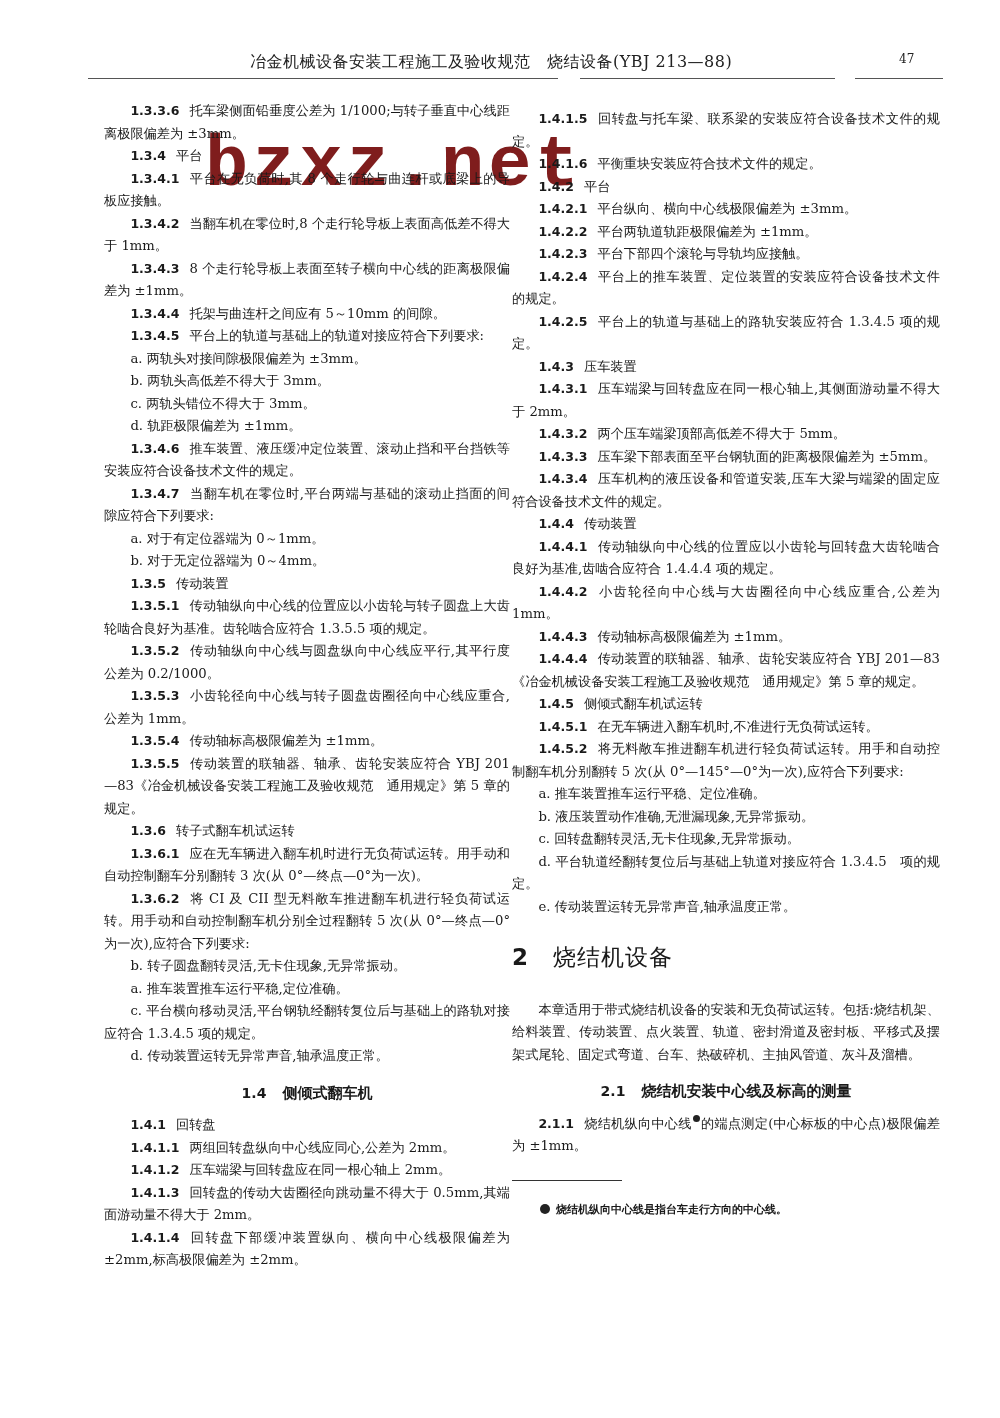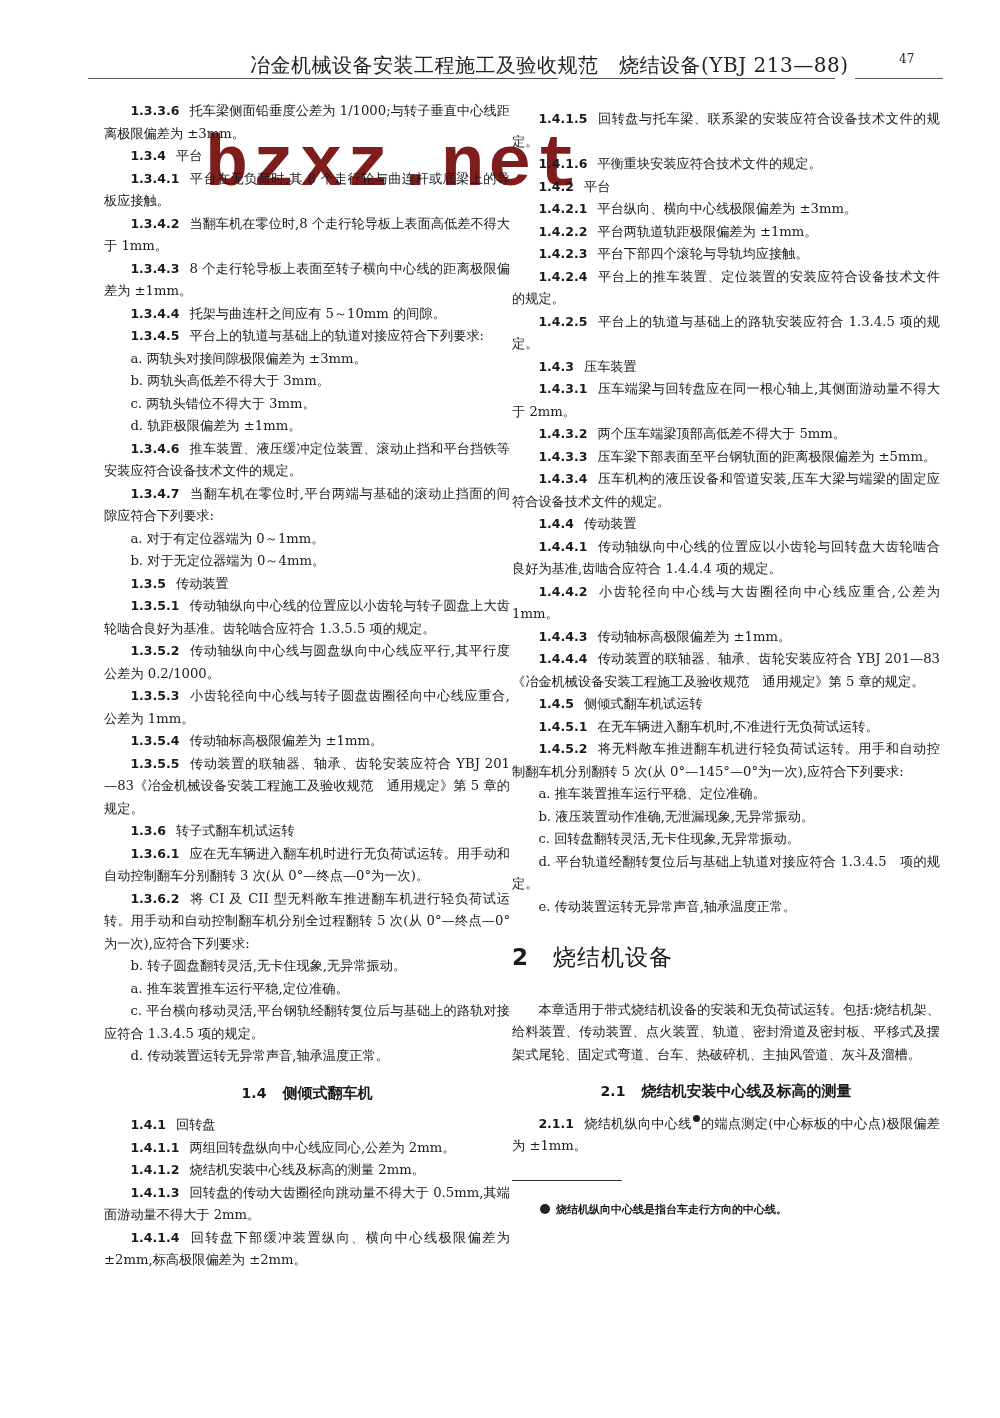--- a/index.html
+++ b/index.html
@@ -6,21 +6,21 @@
   body {
     width: 1000px; height: 1418px; position: relative; overflow: hidden;
     font-family: "DejaVu Serif", "Liberation Serif", serif;
     color: #1a1a1a;
   }
   .header {
     position: absolute; left: 0; top: 0; width: 1000px; height: 90px;
   }
   .header-title {
     position: absolute; left: 250px; top: 52px;
-    font-size: 20px; letter-spacing: 0.5px; color: #222;
+    font-size: 16px; letter-spacing: 0.5px; color: #222;
     white-space: nowrap;
   }
   .header-page {
     position: absolute; left: 899px; top: 52px; font-size: 12px; color: #222;
   }
   .header-rule {
     position: absolute; top: 78px; height: 1px; background: #555;
   }
   .watermark {
     position: absolute; left: 205px; top: 130px;
@@ -89,21 +89,21 @@
     <p class="p"><span class="num">1.3.6</span><span>转子式翻车机试运转</span></p>
     <p class="p"><span class="num">1.3.6.1</span><span>应在无车辆进入翻车机时进行无负荷试运转。用手动和自动控制翻车分别翻转 3 次(从 0°—终点—0°为一次)。</span></p>
     <p class="p"><span class="num">1.3.6.2</span><span>将 CI 及 CII 型无料敞车推进翻车机进行轻负荷试运转。用手动和自动控制翻车机分别全过程翻转 5 次(从 0°—终点—0°为一次),应符合下列要求:</span></p>
     <p class="p item">b. 转子圆盘翻转灵活,无卡住现象,无异常振动。</p>
     <p class="p item">a. 推车装置推车运行平稳,定位准确。</p>
     <p class="p item">c. 平台横向移动灵活,平台钢轨经翻转复位后与基础上的路轨对接应符合 1.3.4.5 项的规定。</p>
     <p class="p item">d. 传动装置运转无异常声音,轴承温度正常。</p>
     <div class="sec-title"><span class="num">1.4</span><span>侧倾式翻车机</span></div>
     <p class="p"><span class="num">1.4.1</span><span>回转盘</span></p>
     <p class="p"><span class="num">1.4.1.1</span><span>两组回转盘纵向中心线应同心,公差为 2mm。</span></p>
-    <p class="p"><span class="num">1.4.1.2</span><span>烧结机安装中心线及标高的测量 2mm。</span></p>
+    <p class="p"><span class="num">1.4.1.2</span><span>压车端梁与回转盘应在同一根心轴上 2mm。</span></p>
     <p class="p"><span class="num">1.4.1.3</span><span>回转盘的传动大齿圈径向跳动量不得大于 0.5mm,其端面游动量不得大于 2mm。</span></p>
     <p class="p"><span class="num">1.4.1.4</span><span>回转盘下部缓冲装置纵向、横向中心线极限偏差为 ±2mm,标高极限偏差为 ±2mm。</span></p>
   </div>
 <div class="col col-right" id="right-col">
     <p class="p"><span class="num">1.4.1.5</span><span>回转盘与托车梁、联系梁的安装应符合设备技术文件的规定。</span></p>
     <p class="p"><span class="num">1.4.1.6</span><span>平衡重块安装应符合技术文件的规定。</span></p>
     <p class="p"><span class="num">1.4.2</span><span>平台</span></p>
     <p class="p"><span class="num">1.4.2.1</span><span>平台纵向、横向中心线极限偏差为 ±3mm。</span></p>
     <p class="p"><span class="num">1.4.2.2</span><span>平台两轨道轨距极限偏差为 ±1mm。</span></p>
     <p class="p"><span class="num">1.4.2.3</span><span>平台下部四个滚轮与导轨均应接触。</span></p>

